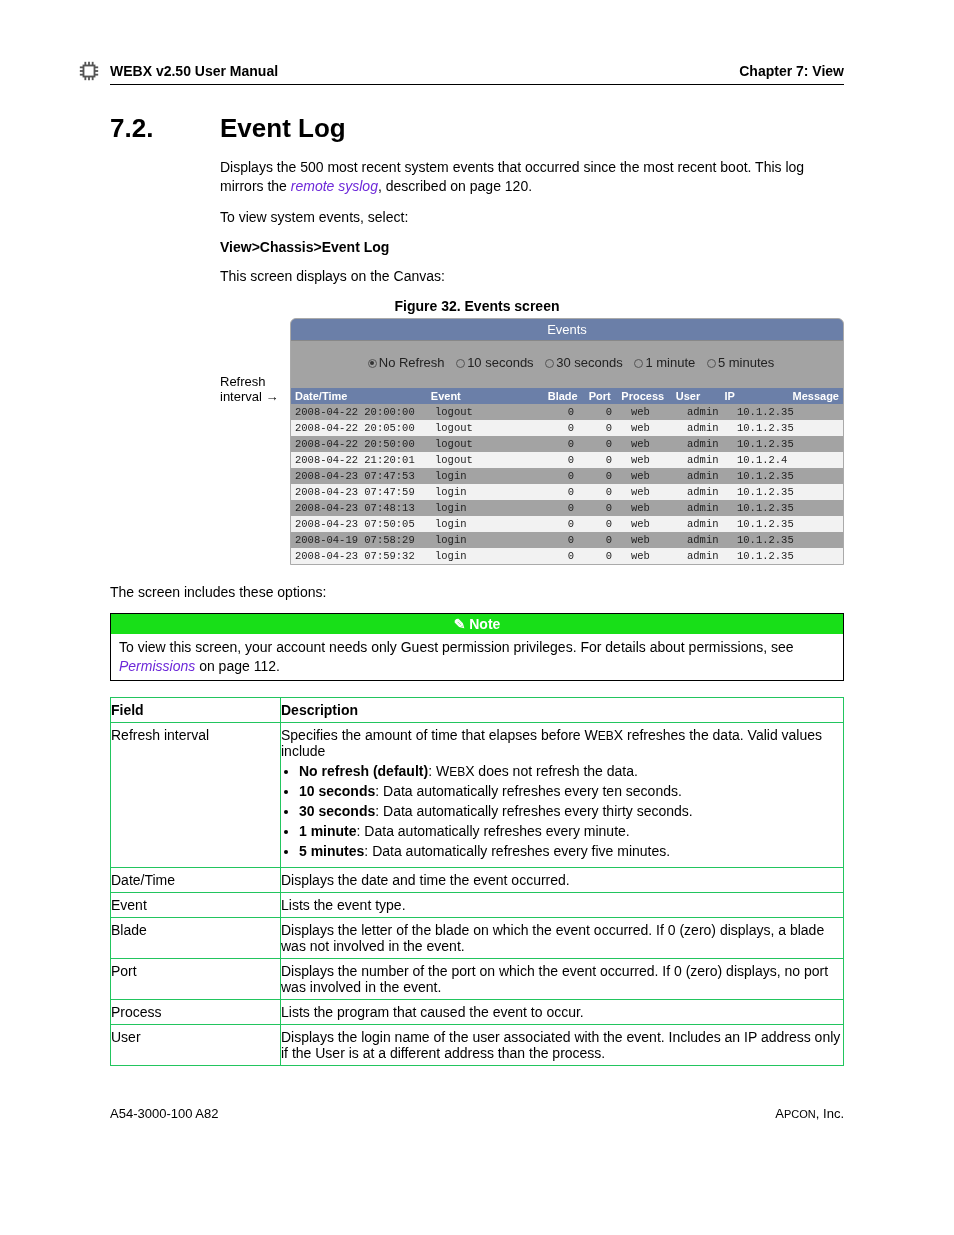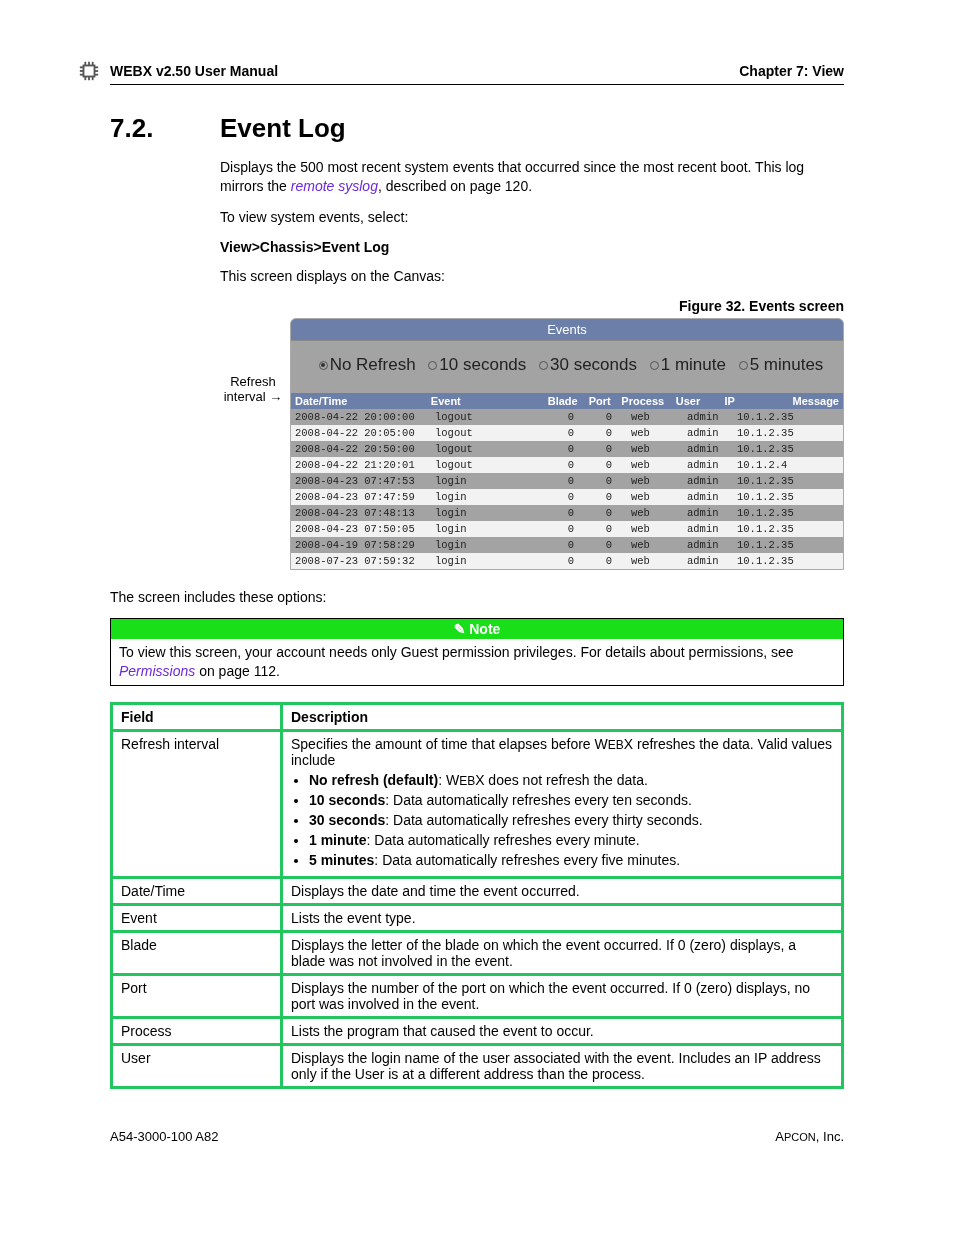--- a/index.html
+++ b/index.html
@@ -30,47 +30,47 @@
   }
   .hdr-left { font-weight: bold; font-size: 14px; }
   .hdr-right { margin-left: auto; font-weight: bold; font-size: 14px; }
   .sec-row { display: flex; align-items: baseline; margin-bottom: 14px; }
   .sec-num { font-size: 26px; font-weight: bold; width: 110px; }
   .sec-title { font-size: 26px; font-weight: bold; }
   .body-indent { margin-left: 110px; }
   .para { margin-bottom: 12px; line-height: 1.35; }
   .link { color: #6d28d9; font-style: italic; cursor: pointer; }
   .nav-path { font-weight: bold; margin: 8px 0 12px 0; }
-  .fig-caption { text-align: right; font-weight: bold; margin: 6px 0 4px 0; }
+  .fig-caption { text-align: center; font-weight: bold; margin: 6px 0 4px 0; }
 
   
   .fig-wrap { display:flex; align-items:flex-start; margin-left: 0; margin-bottom: 18px;}
-  .callout-col { width: 70px; padding-top: 56px; font-size: 13px; text-align:center; padding-right:4px;}
+  .callout-col { width: 70px; padding-top: 56px; font-size: 13px; text-align:left; padding-right:4px;}
   .callout-arrow { display:inline-block; }
   .events-box { flex:1; border:1px solid #aaa; border-radius: 6px 6px 0 0; overflow:hidden; background:#a3a3a3;}
   .events-title { background:#6b7fa8; color:#fff; text-align:center; font-size:13px; padding:3px 0; border-bottom:1px solid #888;}
-  .refresh-row { text-align:center; font-size:17px; padding:14px 4px 18px 4px; color:#222;}
+  .refresh-row { text-align:center; font-size:13px; padding:14px 4px 18px 4px; color:#222;}
   .radio-dot { display:inline-block; width:9px; height:9px; border:1px solid #555; border-radius:50%; margin:0 2px 0 8px; vertical-align:middle; position:relative;}
   .radio-dot.sel::after{content:"";position:absolute;inset:1.5px;border-radius:50%;background:#333;}
   .ev-head { display:flex; background:#6b7fa8; color:#fff; font-size:11px; font-weight:bold;}
   .ev-head div, .ev-row div { padding:2px 4px; }
   .c-dt{width:140px;} .c-ev{width:120px;} .c-bl{width:40px;text-align:center;} .c-po{width:36px;text-align:center;} .c-pr{width:56px;} .c-us{width:50px;} .c-ip{width:70px;} .c-msg{flex:1;}
   .ev-row{display:flex;font-family:"Courier New",monospace;font-size:10.5px;color:#222;}
   .ev-row:nth-child(even){background:#f2f2f2;}
   .ev-body{}
 
   
   .note-box { border:1px solid #000; margin: 8px 0 16px 0;}
   .note-head { background:#18df18; color:#fff; text-align:center; font-weight:bold; padding:2px 0; font-size:14px;}
   .note-body { padding:4px 8px; line-height:1.35;}
   .note-body .link{ font-style: italic;}
 
   
   table.fields { border-collapse: collapse; width:100%; margin-top:4px;}
-  table.fields th, table.fields td { border:3px solid #22c55e; padding:4px 8px; vertical-align:top; font-size:14px; text-align:left;}
+  table.fields th, table.fields td { border:1px solid #22c55e; padding:4px 0; vertical-align:top; font-size:14px; text-align:left;}
   table.fields th { font-weight:bold; background:#fff;}
   .col-field { width: 170px; }
   ul.opts { margin:4px 0 0 0; padding-left: 18px;}
   ul.opts li { margin-bottom:4px; list-style-type: disc;}
   .b { font-weight:bold; }
 
   
   .footer { display:flex; margin-top:40px; font-size:13px;}
   .footer .mid{flex:1;}
   .footer .right{}
@@ -229,21 +229,21 @@
             <div class="c-dt">2008-04-19 07:58:29</div>
             <div class="c-ev">login</div>
             <div class="c-bl">0</div>
             <div class="c-po">0</div>
             <div class="c-pr">web</div>
             <div class="c-us">admin</div>
             <div class="c-ip">10.1.2.35</div>
             <div class="c-msg"></div>
           </div>
           <div class="ev-row">
-            <div class="c-dt">2008-07-23 07:59:32</div>
+            <div class="c-dt">2008-04-23 07:59:32</div>
             <div class="c-ev">login</div>
             <div class="c-bl">0</div>
             <div class="c-po">0</div>
             <div class="c-pr">web</div>
             <div class="c-us">admin</div>
             <div class="c-ip">10.1.2.35</div>
             <div class="c-msg"></div>
           </div>
         </div>
     </div>

